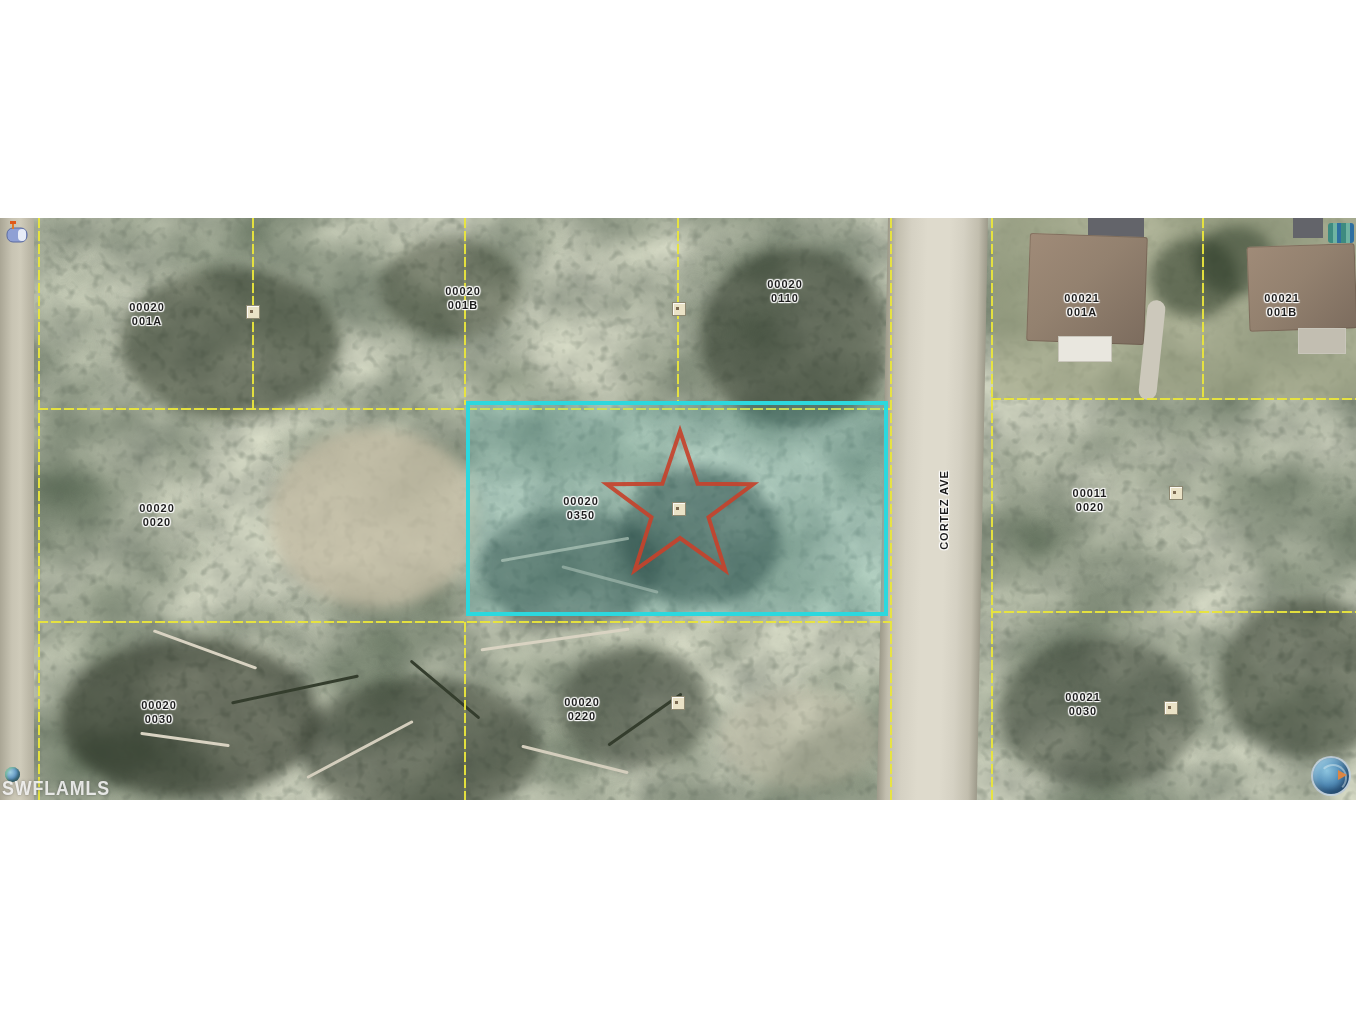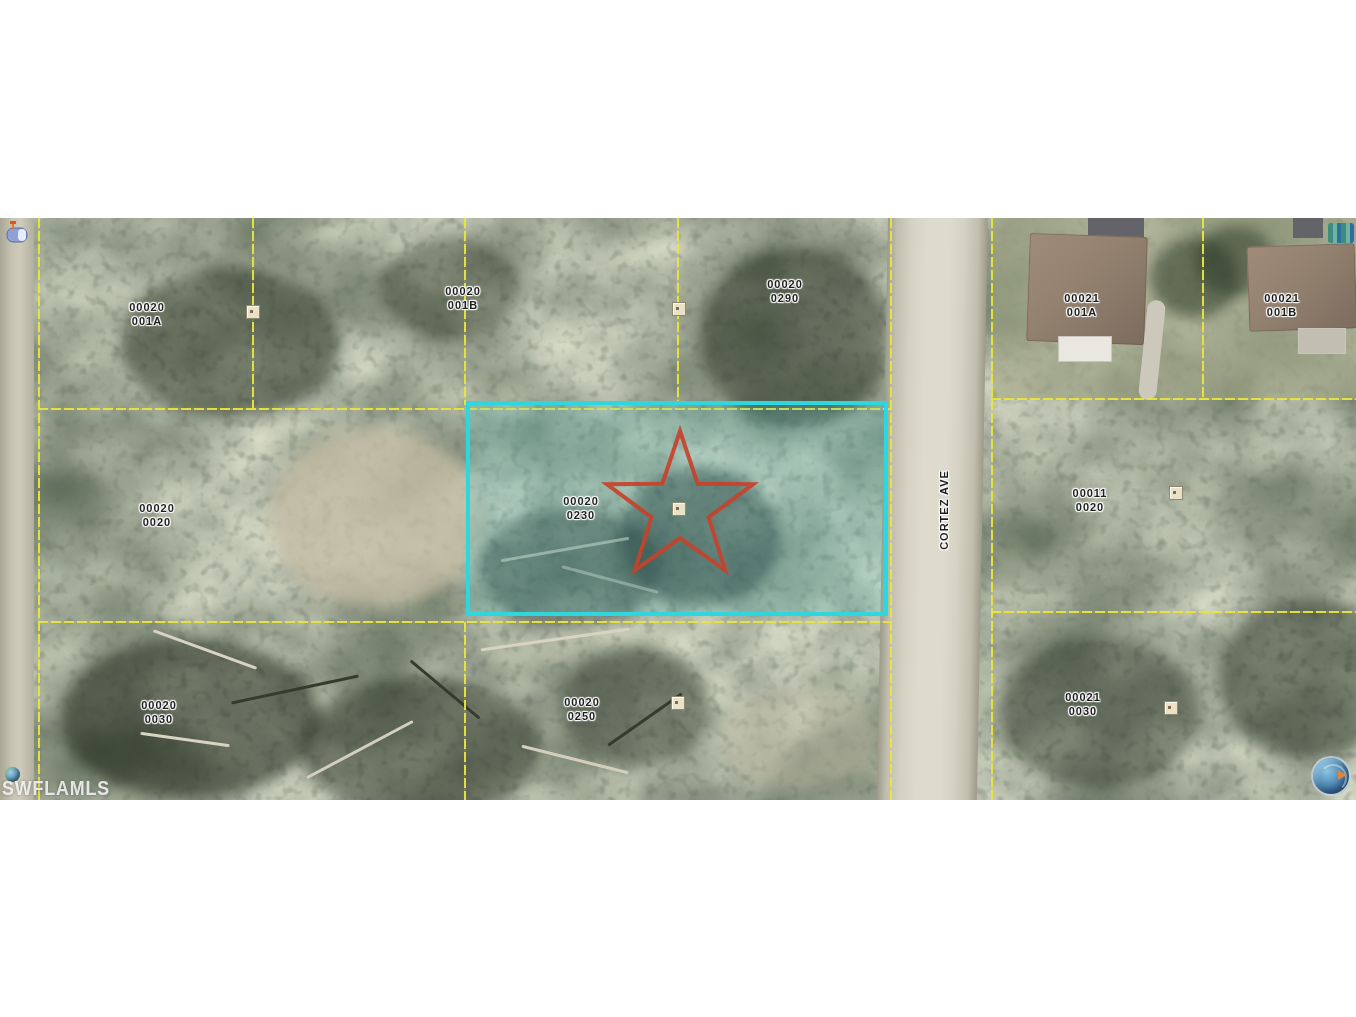--- a/index.html
+++ b/index.html
@@ -152,49 +152,49 @@
         <div class="plabel" style="left: 147px; top: 97px;">
           <span>00020</span>
           <span>001A</span>
         </div>
         <div class="plabel" style="left: 463px; top: 81px;">
           <span>00020</span>
           <span>001B</span>
         </div>
         <div class="plabel" style="left: 785px; top: 74px;">
           <span>00020</span>
-          <span>0290</span>
+          <span>0110</span>
         </div>
         <div class="plabel" style="left: 1082px; top: 88px;">
           <span>00021</span>
           <span>001A</span>
         </div>
         <div class="plabel" style="left: 1282px; top: 88px;">
           <span>00021</span>
           <span>001B</span>
         </div>
         <div class="plabel" style="left: 157px; top: 298px;">
           <span>00020</span>
           <span>0020</span>
         </div>
         <div class="plabel" style="left: 581px; top: 291px;">
           <span>00020</span>
-          <span>0230</span>
+          <span>0350</span>
         </div>
         <div class="plabel" style="left: 1090px; top: 283px;">
           <span>00011</span>
           <span>0020</span>
         </div>
         <div class="plabel" style="left: 159px; top: 495px;">
           <span>00020</span>
           <span>0030</span>
         </div>
         <div class="plabel" style="left: 582px; top: 492px;">
           <span>00020</span>
-          <span>0250</span>
+          <span>0220</span>
         </div>
         <div class="plabel" style="left: 1083px; top: 487px;">
           <span>00021</span>
           <span>0030</span>
         </div>
       </div>
 
     <div class="street-label">CORTEZ AVE</div>
 
     <svg class="mailbox" viewBox="0 0 28 26">

